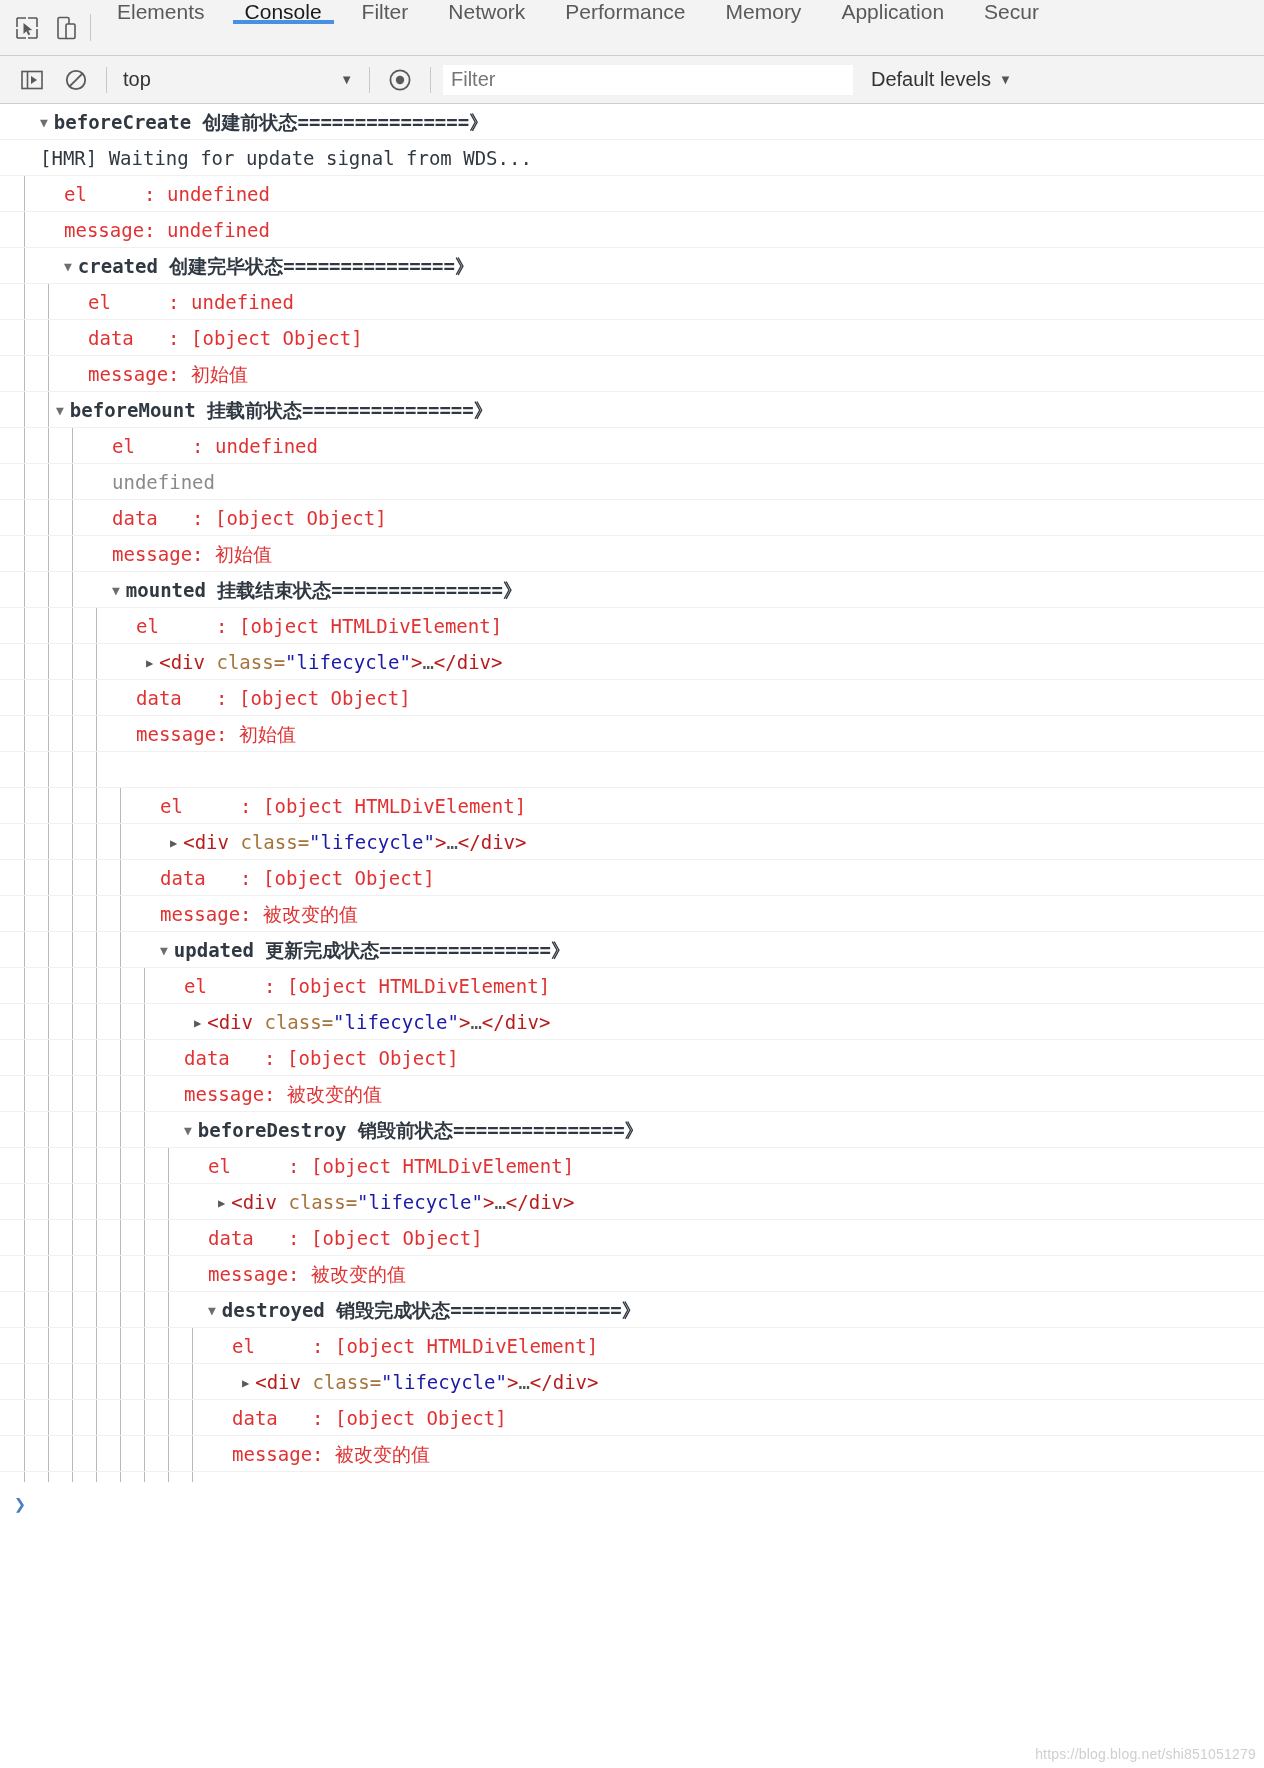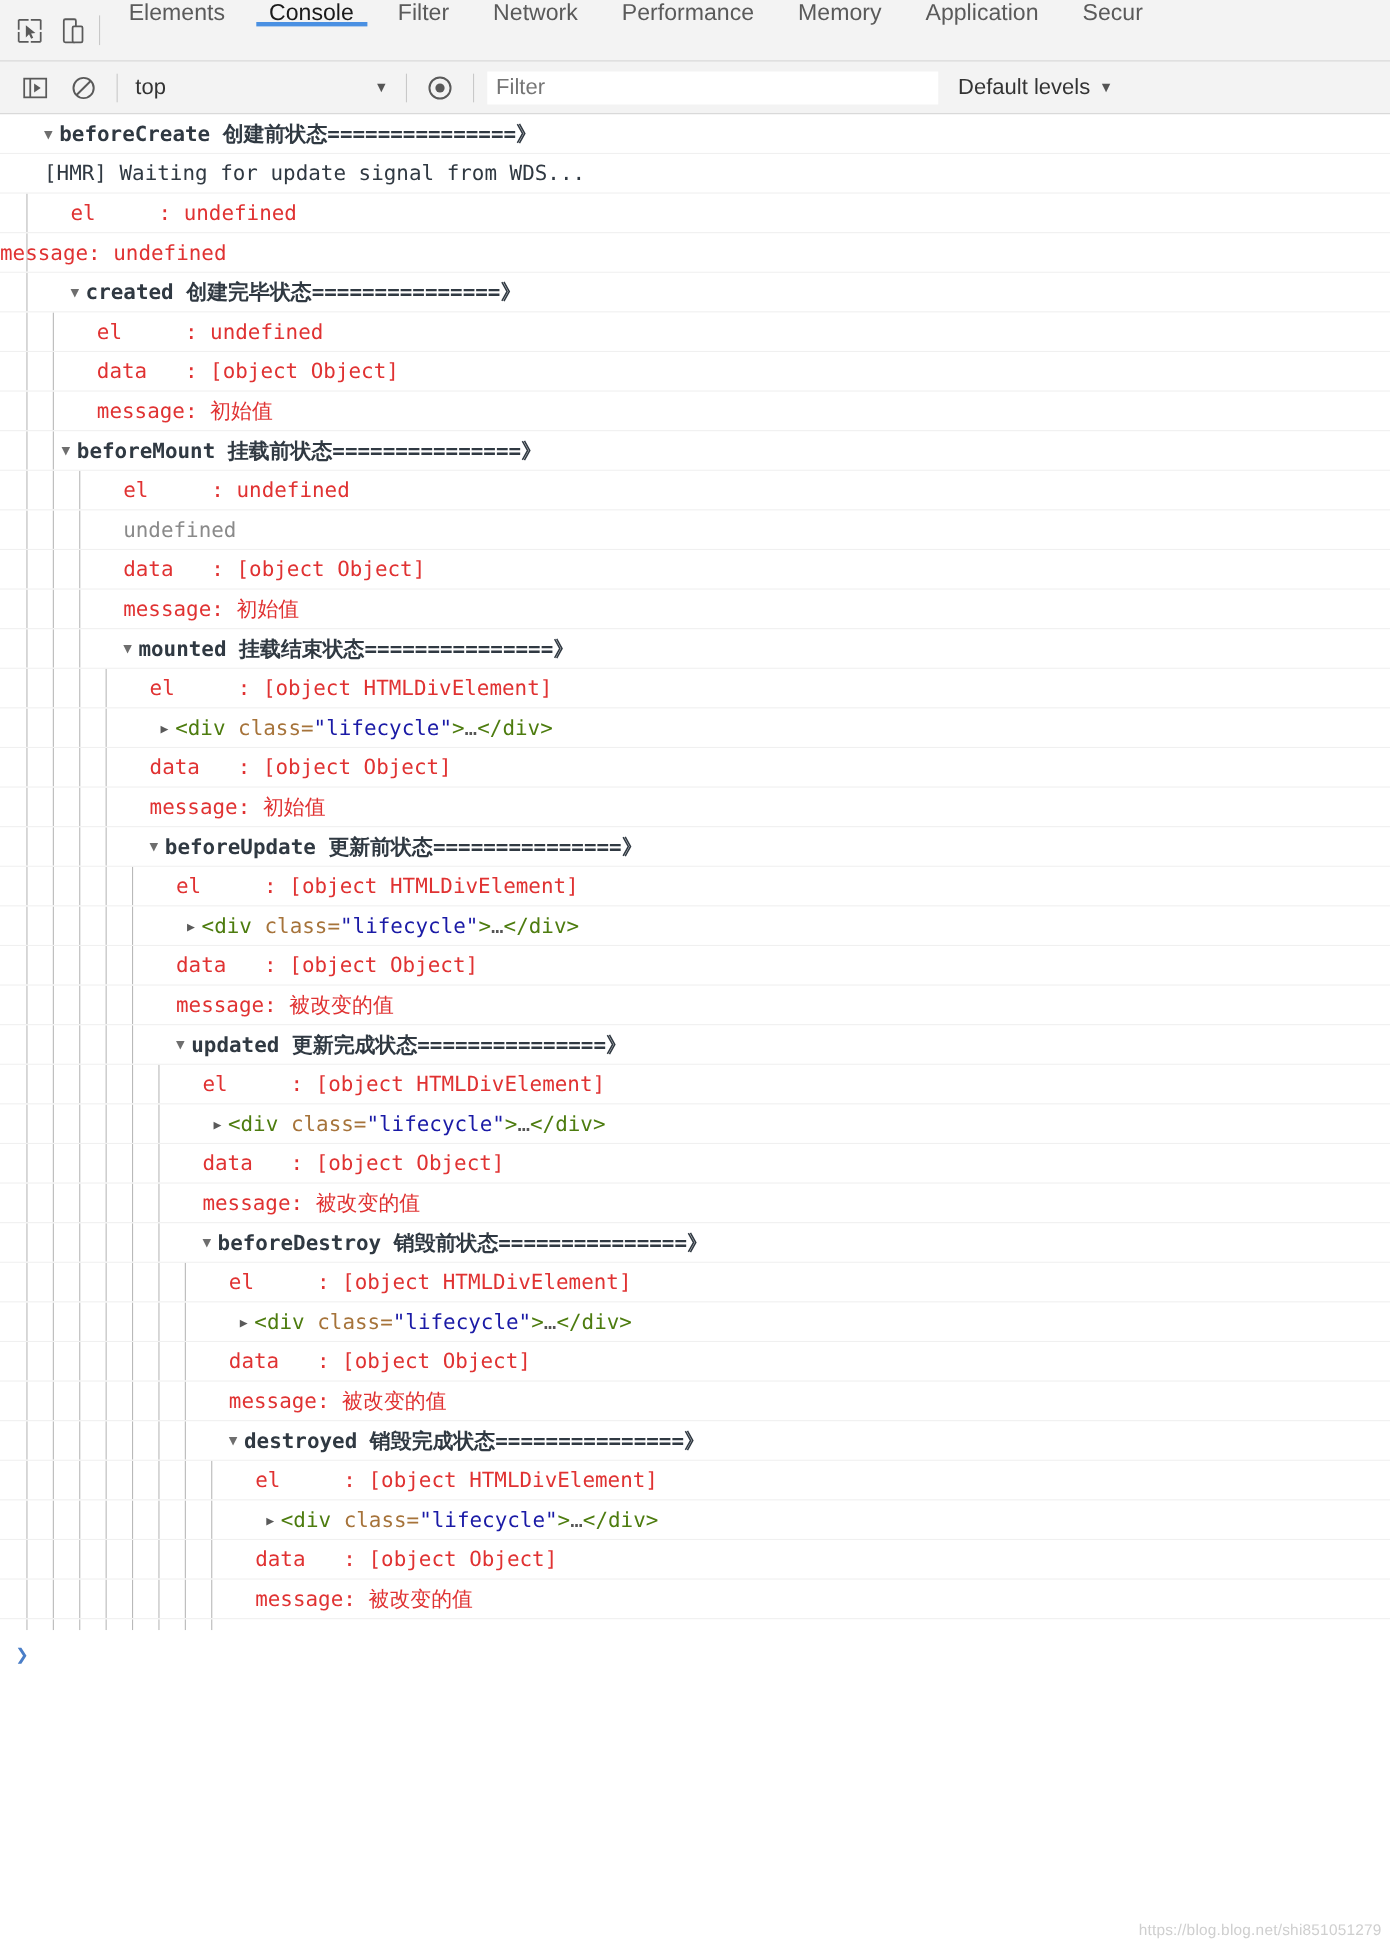--- a/index.html
+++ b/index.html
@@ -175,21 +175,21 @@
     font-size: 13px;
     margin-right: 6px;
     transform: translateY(-2px);
   }
   .arrow.closed {
     font-size: 12px;
     color: #5a5a5a;
   }
   .red { color: #e03232; }
   .grey { color: #8a8a8a; }
-  .tagname { color: #4d7c0f; }
+  .tagname { color: #b91c1c; }
   .attrname { color: #a6733a; }
   .attrval { color: #1a1aa6; }
   .ellip { color: #555; }
   .plain { color: #303942; }
 
   .prompt-row {
     height: 44px;
     line-height: 44px;
     position: relative;
     font-family: "DejaVu Sans Mono", "Liberation Mono", monospace;
@@ -287,36 +287,36 @@
   <div class="levels-select">
     <span>Default levels</span>
     <span class="caret">▼</span>
   </div>
 </div>
 
 <div class="console-body" id="console-body">
     <div class="log-row"><span class="content grp-header" style="margin-left:40px"><span class="arrow">▼</span><span>beforeCreate</span><span>&nbsp;创建前状态===============》</span></span></div>
     <div class="log-row"><span class="content plain" style="margin-left:40px">[HMR] Waiting for update signal from WDS...</span></div>
     <div class="log-row"><span class="guide" style="left:24px"></span><span class="content red" style="margin-left:64px"><span>el</span>&nbsp;&nbsp;&nbsp;&nbsp;&nbsp;<span>:</span>&nbsp;<span>undefined</span></span></div>
-    <div class="log-row"><span class="guide" style="left:24px"></span><span class="content red" style=""><span>message</span><span>:</span>&nbsp;<span>undefined</span></span></div>
+    <div class="log-row"><span class="guide" style="left:24px"></span><span class="content red" style="margin-left:64px"><span>message</span><span>:</span>&nbsp;<span>undefined</span></span></div>
     <div class="log-row"><span class="guide" style="left:24px"></span><span class="content grp-header" style="margin-left:64px"><span class="arrow">▼</span><span>created</span><span>&nbsp;创建完毕状态===============》</span></span></div>
     <div class="log-row"><span class="guide" style="left:24px"></span><span class="guide" style="left:48px"></span><span class="content red" style="margin-left:88px"><span>el</span>&nbsp;&nbsp;&nbsp;&nbsp;&nbsp;<span>:</span>&nbsp;<span>undefined</span></span></div>
     <div class="log-row"><span class="guide" style="left:24px"></span><span class="guide" style="left:48px"></span><span class="content red" style="margin-left:88px"><span>data</span>&nbsp;&nbsp;&nbsp;<span>:</span>&nbsp;<span>[object Object]</span></span></div>
     <div class="log-row"><span class="guide" style="left:24px"></span><span class="guide" style="left:48px"></span><span class="content red" style="margin-left:88px"><span>message</span><span>:</span>&nbsp;<span>初始值</span></span></div>
     <div class="log-row"><span class="guide" style="left:24px"></span><span class="guide" style="left:48px"></span><span class="content grp-header" style="margin-left:56px"><span class="arrow">▼</span><span>beforeMount</span><span>&nbsp;挂载前状态===============》</span></span></div>
     <div class="log-row"><span class="guide" style="left:24px"></span><span class="guide" style="left:48px"></span><span class="guide" style="left:72px"></span><span class="content red" style="margin-left:112px"><span>el</span>&nbsp;&nbsp;&nbsp;&nbsp;&nbsp;<span>:</span>&nbsp;<span>undefined</span></span></div>
     <div class="log-row"><span class="guide" style="left:24px"></span><span class="guide" style="left:48px"></span><span class="guide" style="left:72px"></span><span class="content grey" style="margin-left:112px">undefined</span></div>
     <div class="log-row"><span class="guide" style="left:24px"></span><span class="guide" style="left:48px"></span><span class="guide" style="left:72px"></span><span class="content red" style="margin-left:112px"><span>data</span>&nbsp;&nbsp;&nbsp;<span>:</span>&nbsp;<span>[object Object]</span></span></div>
     <div class="log-row"><span class="guide" style="left:24px"></span><span class="guide" style="left:48px"></span><span class="guide" style="left:72px"></span><span class="content red" style="margin-left:112px"><span>message</span><span>:</span>&nbsp;<span>初始值</span></span></div>
     <div class="log-row"><span class="guide" style="left:24px"></span><span class="guide" style="left:48px"></span><span class="guide" style="left:72px"></span><span class="content grp-header" style="margin-left:112px"><span class="arrow">▼</span><span>mounted</span><span>&nbsp;挂载结束状态===============》</span></span></div>
     <div class="log-row"><span class="guide" style="left:24px"></span><span class="guide" style="left:48px"></span><span class="guide" style="left:72px"></span><span class="guide" style="left:96px"></span><span class="content red" style="margin-left:136px"><span>el</span>&nbsp;&nbsp;&nbsp;&nbsp;&nbsp;<span>:</span>&nbsp;<span>[object HTMLDivElement]</span></span></div>
     <div class="log-row"><span class="guide" style="left:24px"></span><span class="guide" style="left:48px"></span><span class="guide" style="left:72px"></span><span class="guide" style="left:96px"></span><span class="content" style="margin-left:146px"><span class="arrow closed">▶</span><span class="tagname">&lt;div </span><span class="attrname">class=</span><span class="attrval">"lifecycle"</span><span class="tagname">&gt;</span><span class="ellip">…</span><span class="tagname">&lt;/div&gt;</span></span></div>
     <div class="log-row"><span class="guide" style="left:24px"></span><span class="guide" style="left:48px"></span><span class="guide" style="left:72px"></span><span class="guide" style="left:96px"></span><span class="content red" style="margin-left:136px"><span>data</span>&nbsp;&nbsp;&nbsp;<span>:</span>&nbsp;<span>[object Object]</span></span></div>
     <div class="log-row"><span class="guide" style="left:24px"></span><span class="guide" style="left:48px"></span><span class="guide" style="left:72px"></span><span class="guide" style="left:96px"></span><span class="content red" style="margin-left:136px"><span>message</span><span>:</span>&nbsp;<span>初始值</span></span></div>
-    <div class="log-row"><span class="guide" style="left:24px"></span><span class="guide" style="left:48px"></span><span class="guide" style="left:72px"></span><span class="guide" style="left:96px"></span><span class="content grp-header" style="margin-left:136px"><span class="arrow">▼</span><span>beforeUpdate</span><span>&nbsp;更新前状态===============》</span></span></div>
+    <div class="log-row"><span class="guide" style="left:24px"></span><span class="guide" style="left:48px"></span><span class="guide" style="left:72px"></span><span class="guide" style="left:96px"></span></div>
     <div class="log-row"><span class="guide" style="left:24px"></span><span class="guide" style="left:48px"></span><span class="guide" style="left:72px"></span><span class="guide" style="left:96px"></span><span class="guide" style="left:120px"></span><span class="content red" style="margin-left:160px"><span>el</span>&nbsp;&nbsp;&nbsp;&nbsp;&nbsp;<span>:</span>&nbsp;<span>[object HTMLDivElement]</span></span></div>
     <div class="log-row"><span class="guide" style="left:24px"></span><span class="guide" style="left:48px"></span><span class="guide" style="left:72px"></span><span class="guide" style="left:96px"></span><span class="guide" style="left:120px"></span><span class="content" style="margin-left:170px"><span class="arrow closed">▶</span><span class="tagname">&lt;div </span><span class="attrname">class=</span><span class="attrval">"lifecycle"</span><span class="tagname">&gt;</span><span class="ellip">…</span><span class="tagname">&lt;/div&gt;</span></span></div>
     <div class="log-row"><span class="guide" style="left:24px"></span><span class="guide" style="left:48px"></span><span class="guide" style="left:72px"></span><span class="guide" style="left:96px"></span><span class="guide" style="left:120px"></span><span class="content red" style="margin-left:160px"><span>data</span>&nbsp;&nbsp;&nbsp;<span>:</span>&nbsp;<span>[object Object]</span></span></div>
     <div class="log-row"><span class="guide" style="left:24px"></span><span class="guide" style="left:48px"></span><span class="guide" style="left:72px"></span><span class="guide" style="left:96px"></span><span class="guide" style="left:120px"></span><span class="content red" style="margin-left:160px"><span>message</span><span>:</span>&nbsp;<span>被改变的值</span></span></div>
     <div class="log-row"><span class="guide" style="left:24px"></span><span class="guide" style="left:48px"></span><span class="guide" style="left:72px"></span><span class="guide" style="left:96px"></span><span class="guide" style="left:120px"></span><span class="content grp-header" style="margin-left:160px"><span class="arrow">▼</span><span>updated</span><span>&nbsp;更新完成状态===============》</span></span></div>
     <div class="log-row"><span class="guide" style="left:24px"></span><span class="guide" style="left:48px"></span><span class="guide" style="left:72px"></span><span class="guide" style="left:96px"></span><span class="guide" style="left:120px"></span><span class="guide" style="left:144px"></span><span class="content red" style="margin-left:184px"><span>el</span>&nbsp;&nbsp;&nbsp;&nbsp;&nbsp;<span>:</span>&nbsp;<span>[object HTMLDivElement]</span></span></div>
     <div class="log-row"><span class="guide" style="left:24px"></span><span class="guide" style="left:48px"></span><span class="guide" style="left:72px"></span><span class="guide" style="left:96px"></span><span class="guide" style="left:120px"></span><span class="guide" style="left:144px"></span><span class="content" style="margin-left:194px"><span class="arrow closed">▶</span><span class="tagname">&lt;div </span><span class="attrname">class=</span><span class="attrval">"lifecycle"</span><span class="tagname">&gt;</span><span class="ellip">…</span><span class="tagname">&lt;/div&gt;</span></span></div>
     <div class="log-row"><span class="guide" style="left:24px"></span><span class="guide" style="left:48px"></span><span class="guide" style="left:72px"></span><span class="guide" style="left:96px"></span><span class="guide" style="left:120px"></span><span class="guide" style="left:144px"></span><span class="content red" style="margin-left:184px"><span>data</span>&nbsp;&nbsp;&nbsp;<span>:</span>&nbsp;<span>[object Object]</span></span></div>
     <div class="log-row"><span class="guide" style="left:24px"></span><span class="guide" style="left:48px"></span><span class="guide" style="left:72px"></span><span class="guide" style="left:96px"></span><span class="guide" style="left:120px"></span><span class="guide" style="left:144px"></span><span class="content red" style="margin-left:184px"><span>message</span><span>:</span>&nbsp;<span>被改变的值</span></span></div>
     <div class="log-row"><span class="guide" style="left:24px"></span><span class="guide" style="left:48px"></span><span class="guide" style="left:72px"></span><span class="guide" style="left:96px"></span><span class="guide" style="left:120px"></span><span class="guide" style="left:144px"></span><span class="content grp-header" style="margin-left:184px"><span class="arrow">▼</span><span>beforeDestroy</span><span>&nbsp;销毁前状态===============》</span></span></div>

